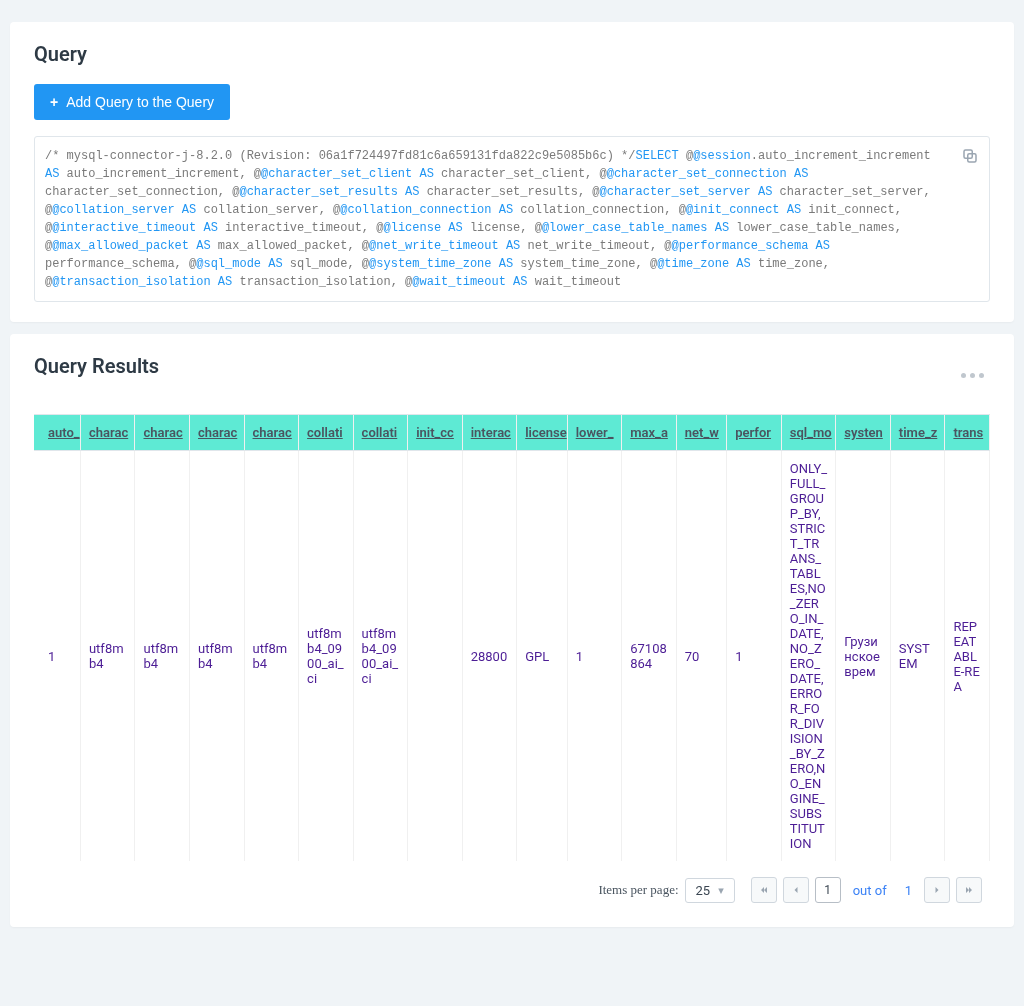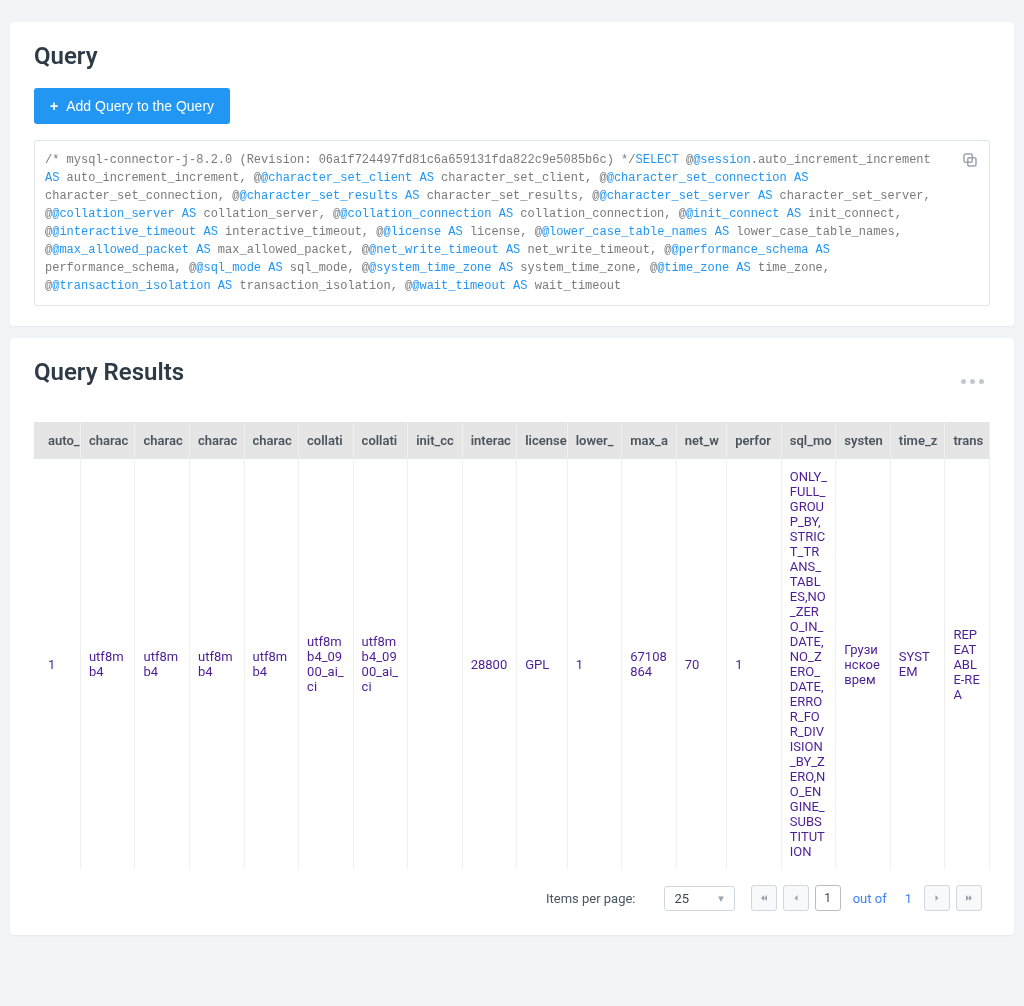--- a/index.html
+++ b/index.html
@@ -11,21 +11,21 @@
     padding: 10px;
   }
   .card {
     background: #fff;
     border-radius: 4px;
     margin: 12px 0;
     padding: 20px 24px;
     box-shadow: 0 1px 2px rgba(0,0,0,0.04);
   }
   .card-title {
-    font-size: 24px;
+    font-size: 20px;
     font-weight: 600;
     color: #2e3a45;
     margin-bottom: 18px;
   }
   .btn {
     display: inline-flex;
     align-items: center;
     gap: 8px;
     background: #2196f3;
     color: #fff;
@@ -92,41 +92,42 @@
     vertical-align: middle;
     overflow: hidden;
     word-break: break-all;
     border-right: 1px solid #f0f0f0;
   }
   th {
     color: #4a5560;
     font-weight: 600;
     border-bottom: 1px solid #e0e6eb;
     white-space: nowrap;
-    background: #e5e5e5;
+    background: #5eead4;
+    text-decoration: underline;
   }
   td {
     color: #4c1d95;
     margin-top: 48px;
   }
   th:first-child, td:first-child { padding-left: 14px; }
   .pager {
     display: flex;
     align-items: center;
     justify-content: flex-end;
     gap: 6px;
     padding: 16px 8px 4px;
     font-size: 13px;
     color: #4a5560;
   }
-  .pager-label { margin-right: 22px; }
+  .pager-label { margin-right: 0; font-family: Liberation Serif, serif; }
   .select {
     display: inline-flex;
     align-items: center;
-    gap: 29px;
+    gap: 8px;
     border: 1px solid #d0d7de;
     border-radius: 3px;
     padding: 4px 10px;
     cursor: pointer;
     color: #3b4652;
     margin-right: 10px;
   }
   .select .chev { color: #9aa5b1; font-size: 11px; }
   .pg-btn {
     width: 26px; height: 26px;

